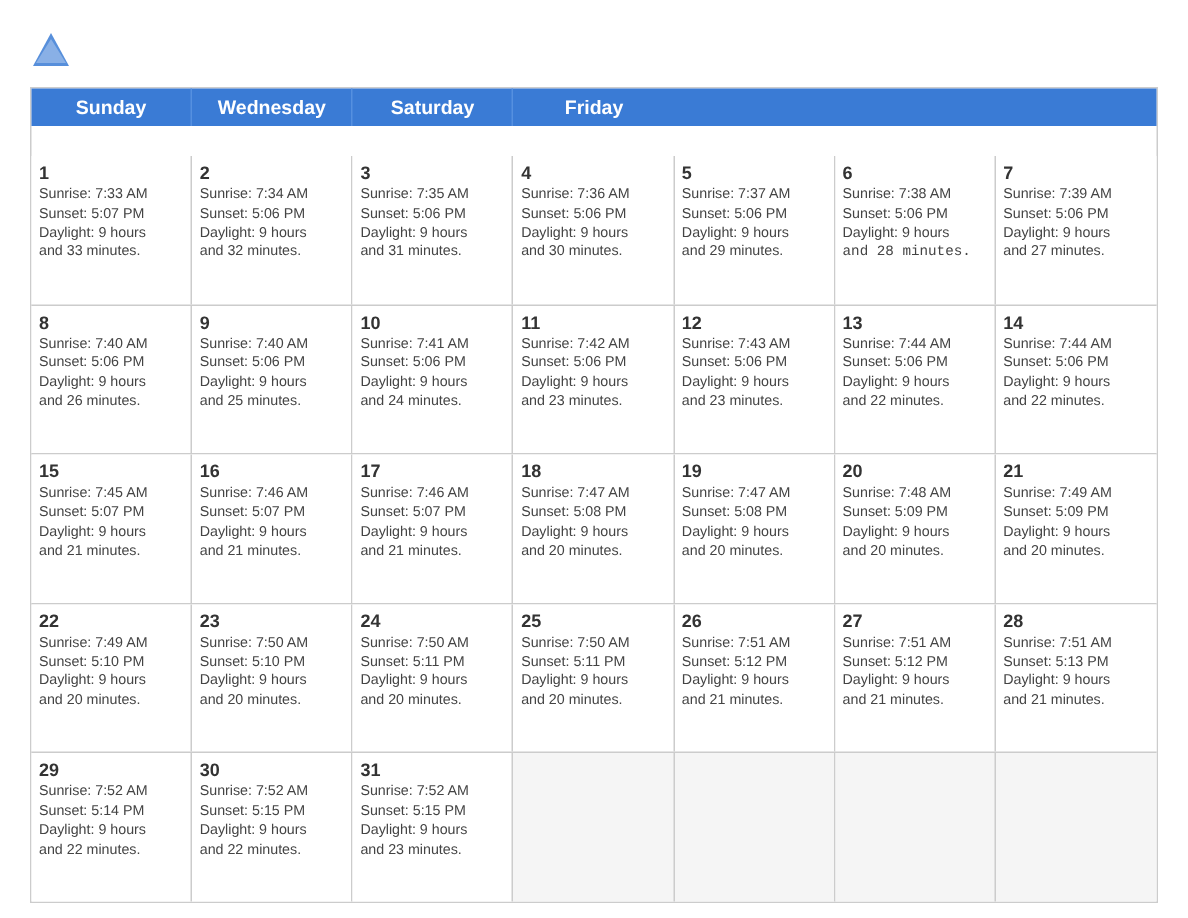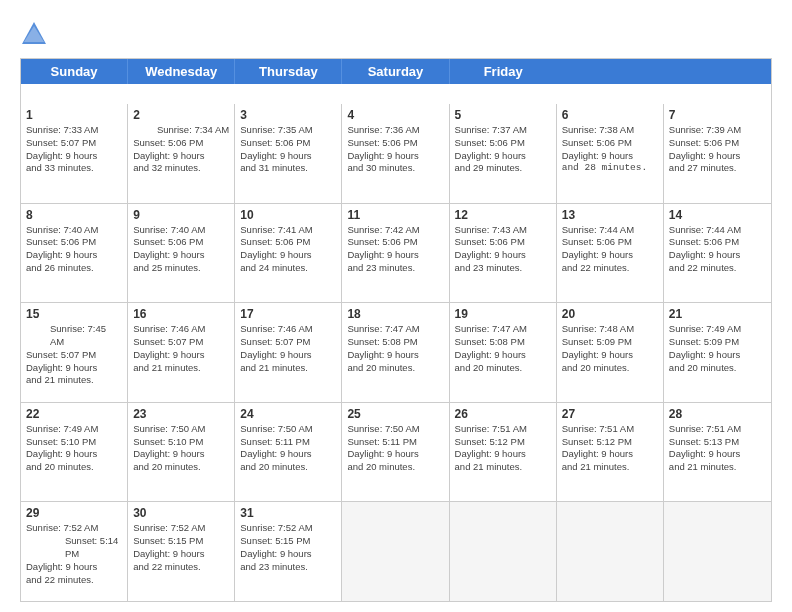--- a/index.html
+++ b/index.html
@@ -133,39 +133,38 @@
     <div class="title-block">
       <div class="month-title"></div>
       <div class="location"></div>
     </div>
   </div>
 
   <div class="calendar">
     <div class="cal-header">
     <div class="cal-header-cell">Sunday</div>
         <div class="cal-header-cell">Wednesday</div>
-        <div class="cal-header-cell">Thursday</div>
         <div class="cal-header-cell">Saturday</div>
         <div class="cal-header-cell">Friday</div>
       </div>
     <div class="cal-body">
     <div class="cal-row">
           <div class="cal-cell">
             <span class="day-num">1</span>
             <div class="cell-text">
               <span style="display: block;">Sunrise: 7:33 AM</span>
               <span style="display: block;">Sunset: 5:07 PM</span>
               <span style="display: block;">Daylight: 9 hours</span>
               <span style="display: block;">and 33 minutes.</span>
             </div>
           </div>
           <div class="cal-cell">
             <span class="day-num">2</span>
             <div class="cell-text">
-              <span style="display: block; text-align: right;">Sunrise: 7:34 AM</span>
+              <span style="display: block;">Sunrise: 7:34 AM</span>
               <span style="display: block;">Sunset: 5:06 PM</span>
               <span style="display: block;">Daylight: 9 hours</span>
               <span style="display: block;">and 32 minutes.</span>
             </div>
           </div>
           <div class="cal-cell">
             <span class="day-num">3</span>
             <div class="cell-text">
               <span style="display: block;">Sunrise: 7:35 AM</span>
               <span style="display: block;">Sunset: 5:06 PM</span>
@@ -272,21 +271,21 @@
               <span style="display: block;">Sunset: 5:06 PM</span>
               <span style="display: block;">Daylight: 9 hours</span>
               <span style="display: block;">and 22 minutes.</span>
             </div>
           </div>
         </div>
         <div class="cal-row">
           <div class="cal-cell">
             <span class="day-num">15</span>
             <div class="cell-text">
-              <span style="display: block; margin-left: 24px;">Sunrise: 7:45 AM</span>
+              <span style="display: block;">Sunrise: 7:45 AM</span>
               <span style="display: block;">Sunset: 5:07 PM</span>
               <span style="display: block;">Daylight: 9 hours</span>
               <span style="display: block;">and 21 minutes.</span>
             </div>
           </div>
           <div class="cal-cell">
             <span class="day-num">16</span>
             <div class="cell-text">
               <span style="display: block;">Sunrise: 7:46 AM</span>
               <span style="display: block;">Sunset: 5:07 PM</span>
@@ -403,21 +402,21 @@
               <span style="display: block;">Daylight: 9 hours</span>
               <span style="display: block;">and 21 minutes.</span>
             </div>
           </div>
         </div>
         <div class="cal-row">
           <div class="cal-cell">
             <span class="day-num">29</span>
             <div class="cell-text">
               <span style="display: block;">Sunrise: 7:52 AM</span>
-              <span style="display: block; margin-left: 39px;">Sunset: 5:14 PM</span>
+              <span style="display: block;">Sunset: 5:14 PM</span>
               <span style="display: block;">Daylight: 9 hours</span>
               <span style="display: block;">and 22 minutes.</span>
             </div>
           </div>
           <div class="cal-cell">
             <span class="day-num">30</span>
             <div class="cell-text">
               <span style="display: block;">Sunrise: 7:52 AM</span>
               <span style="display: block;">Sunset: 5:15 PM</span>
               <span style="display: block;">Daylight: 9 hours</span>

